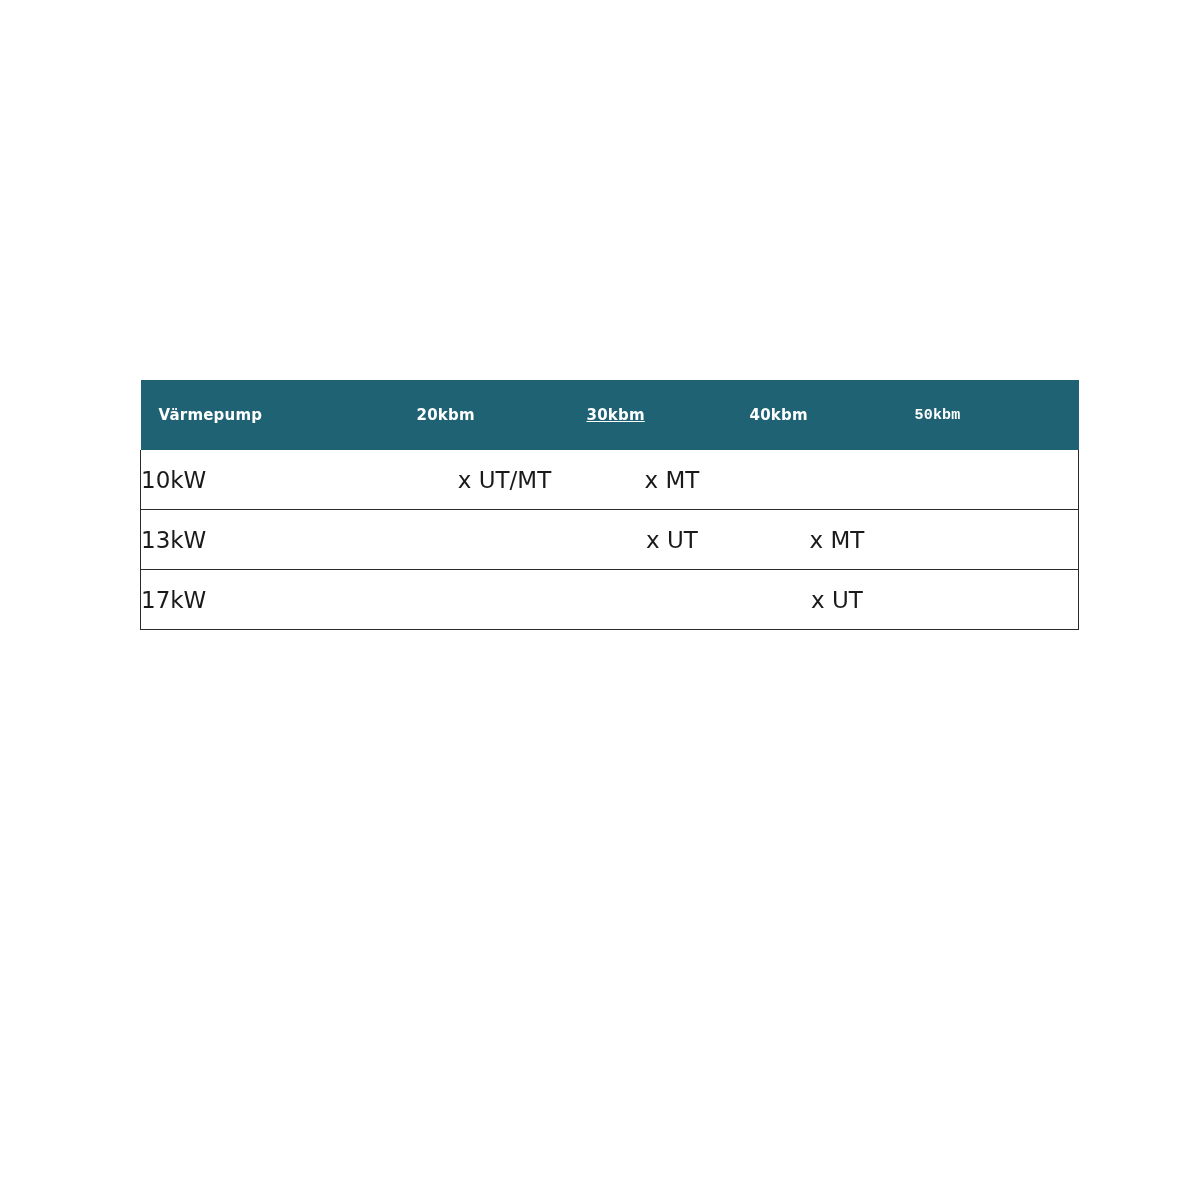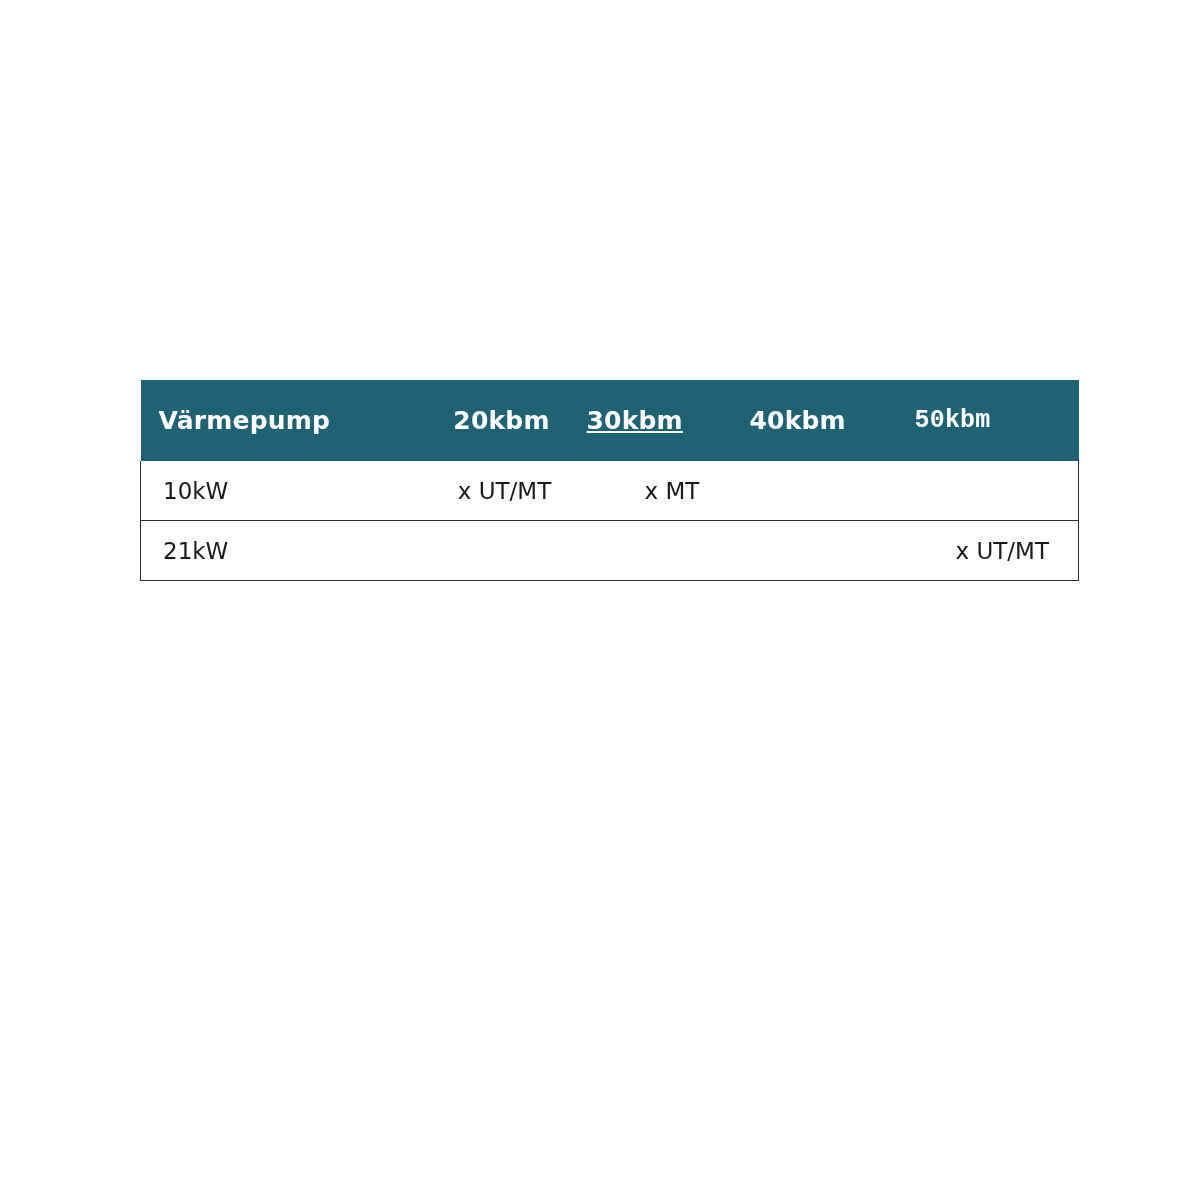--- a/index.html
+++ b/index.html
@@ -29,47 +29,46 @@
     white-space: pre;
   }
   table.matrix {
     border-collapse: collapse;
     width: 920px;
     table-layout: fixed;
   }
   table.matrix thead th {
     background: #1e6274;
     color: #ffffff;
-    font-size: 25px;
+    font-size: 15px;
     font-weight: bold;
     text-align: left;
     padding: 26px 0 26px 0;
     border: none;
     letter-spacing: 0.2px;
   }
   table.matrix thead th.c0 { padding-left: 18px; width: 258px; }
-  table.matrix thead th.c1 { width: 170px; text-align: center; }
+  table.matrix thead th.c1 { width: 170px; }
   table.matrix thead th.c2 { width: 163px; text-decoration: underline; }
   table.matrix thead th.c3 { width: 165px; }
   table.matrix thead th.c4 { width: 164px; font-family: Liberation Mono, monospace; }
 
   table.matrix tbody td {
     border: 1px solid #2b2b2b;
     border-left: none;
     border-right: none;
     height: 59px;
     font-size: 23px;
     color: #1a1a1a;
     padding: 0;
     vertical-align: middle;
     background: #ffffff;
   }
   table.matrix tbody tr td:first-child {
     border-left: 1px solid #2b2b2b;
-    padding-left: 22px;
   }
   table.matrix tbody tr td:last-child {
     border-right: 1px solid #2b2b2b;
   }
   table.matrix tbody tr:first-child td {
     border-top: none;
   }
   .cell-mark {
     display: block;
     text-align: center;
@@ -108,29 +107,44 @@
             <span class="cell-mark c2i">x MT</span>
           </td>
         <td>
             <span class="cell-mark c3i"></span>
           </td>
         <td>
             <span class="cell-mark c4i"></span>
           </td>
       </tr>
       <tr>
-        <td class="rowlabel">21kW</td>
+        <td class="rowlabel">13kW</td>
+        <td>
+            <span class="cell-mark c1i"></span>
+          </td>
+        <td>
+            <span class="cell-mark c2i">x UT</span>
+          </td>
+        <td>
+            <span class="cell-mark c3i">x MT</span>
+          </td>
+        <td>
+            <span class="cell-mark c4i"></span>
+          </td>
+      </tr>
+      <tr>
+        <td class="rowlabel">17kW</td>
         <td>
             <span class="cell-mark c1i"></span>
           </td>
         <td>
             <span class="cell-mark c2i"></span>
           </td>
         <td>
-            <span class="cell-mark c3i"></span>
+            <span class="cell-mark c3i">x UT</span>
           </td>
         <td>
-            <span class="cell-mark c4i">x UT/MT</span>
+            <span class="cell-mark c4i"></span>
           </td>
       </tr>
     </tbody>
   </table>
 </div>
 
 </body></html>

